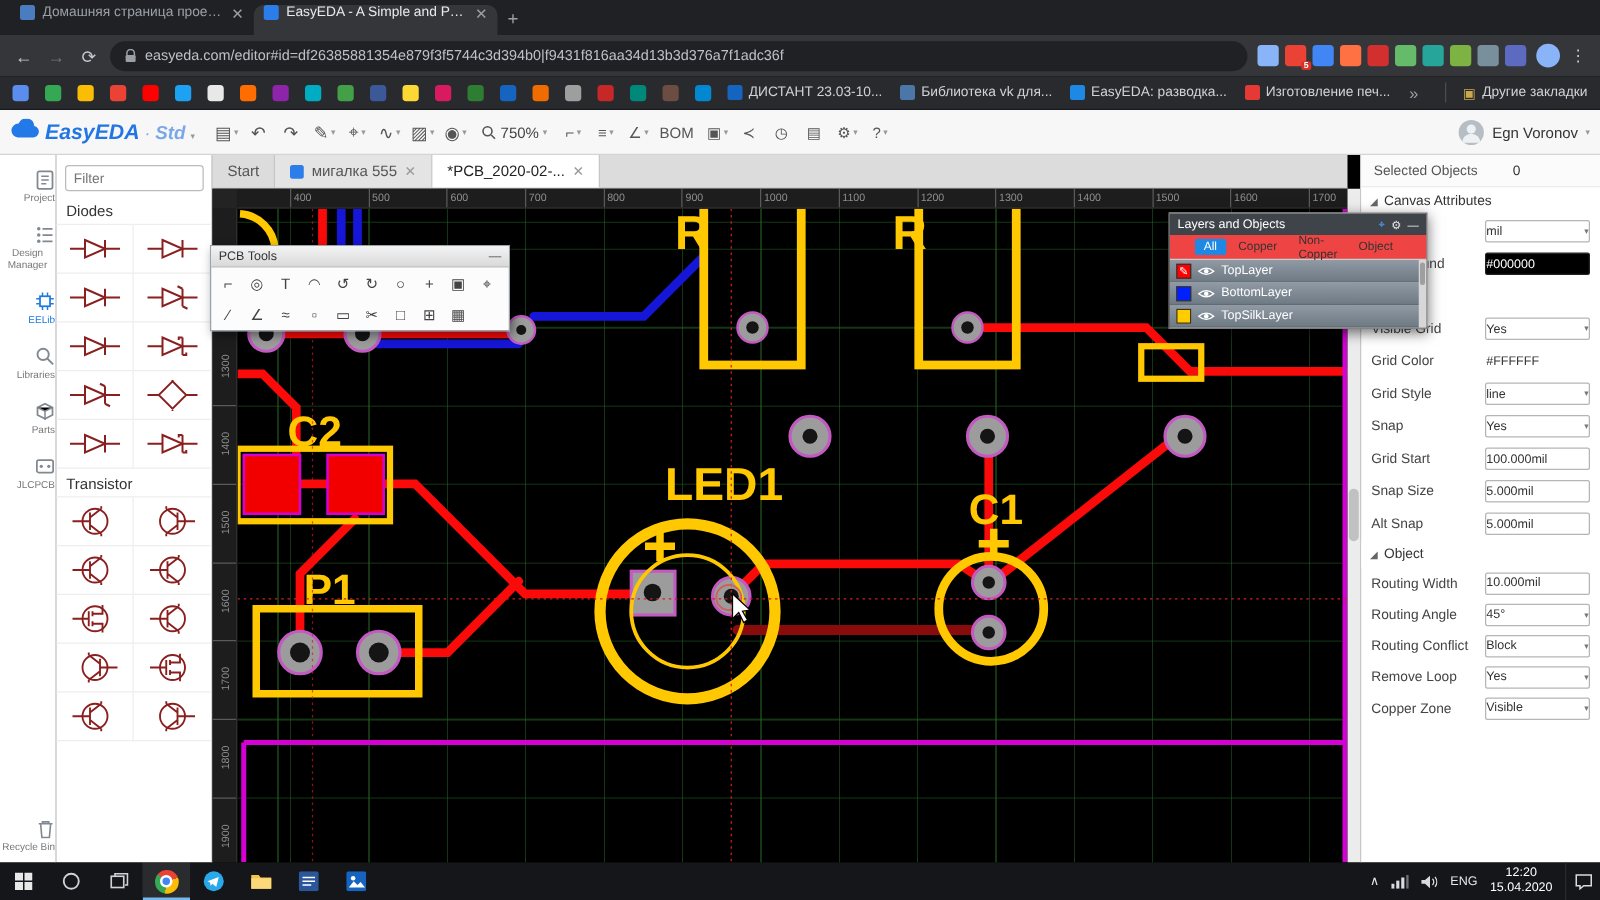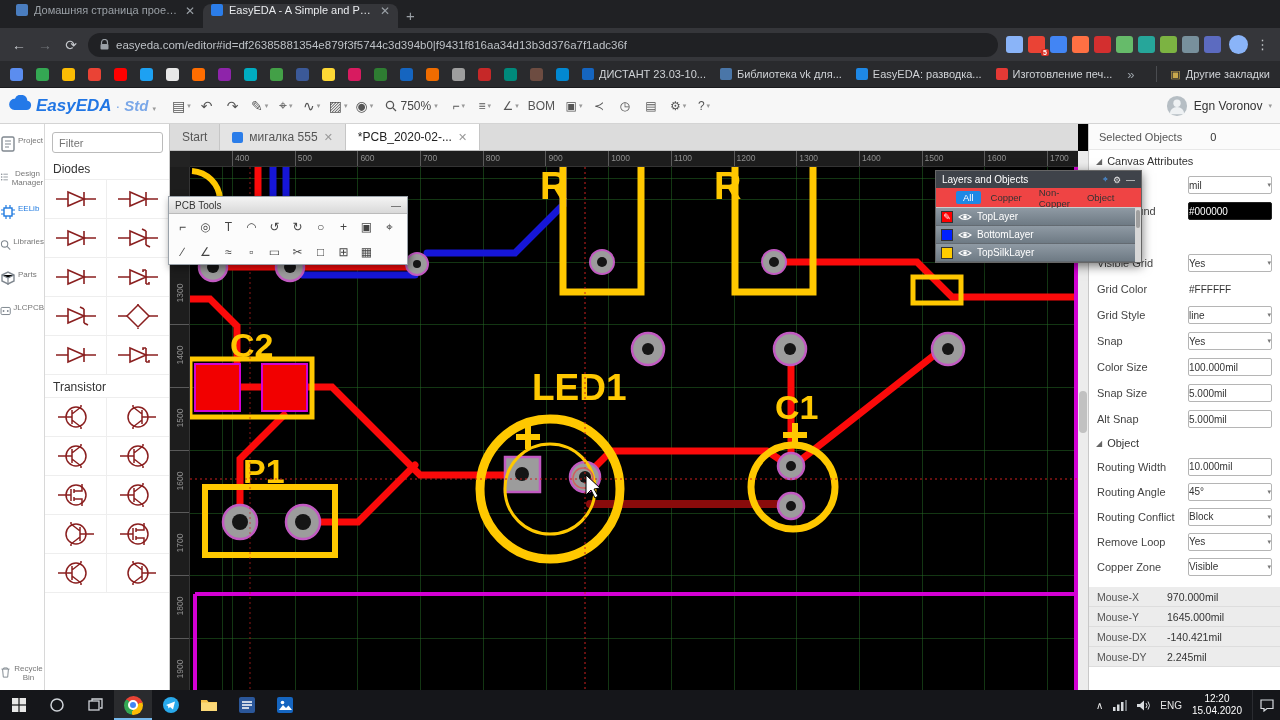--- a/index.html
+++ b/index.html
@@ -38,21 +38,21 @@
   .brand .bname{font-size:17px;font-weight:bold;color:#2176e4;font-style:italic}
   .brand .bdot{color:#7aa7e8;font-size:14px}
   .brand .bed{font-size:15px;color:#7aa7e8;font-weight:bold;font-style:italic}
   .etool{min-width:24px;height:26px;display:flex;align-items:center;justify-content:center;gap:2px;border-radius:3px;color:#555;font-size:14px;padding:0 3px}
   .etool .ecaret{font-size:7px;color:#999}
   .ezoom{display:flex;align-items:center;gap:3px;color:#444;font-size:12px;padding:0 6px;height:26px}
   .euser{margin-left:auto;display:flex;align-items:center;gap:6px;color:#333;font-size:12px}
 
   
   .rail{position:absolute;left:0;top:124px;width:45px;height:566px;background:#fff;border-right:1px solid #d8d8d8;display:flex;flex-direction:column;align-items:center;gap:17px;padding-top:12px}
-  .ritem{display:flex;flex-direction:row;align-items:flex-start;gap:2px;width:44px}
+  .ritem{display:flex;flex-direction:column;align-items:flex-end;gap:2px;width:44px}
   .ritem span{font-size:8px;color:#777;text-align:center;line-height:9px}
   .ritem.sel span{color:#1f7ae0}
   .ritem svg{display:block}
   .ritem.bin{margin-top:auto;margin-bottom:8px}
 
   
   .left-panel{position:absolute;left:45px;top:124px;width:125px;height:566px;background:#fff;border-right:1px solid #c9c9c9;overflow:hidden}
   .filter{display:block;width:111px;height:21px;margin:8px 7px 4px;border:1px solid #bbb;border-radius:3px;font-size:11px;padding:0 6px;color:#555;font-family:"Liberation Sans",sans-serif}
   .sect{font-size:12px;color:#333;padding:5px 8px 3px}
   .cgrid{display:grid;grid-template-columns:1fr 1fr;border-top:1px solid #eee}
@@ -914,21 +914,21 @@
 
         <div class="arow">
           <span class="albl">Snap</span>
           <span class="actl" data-kind="select">
             <span>Yes</span>
             <span class="acaret">▾</span>
           </span>
         </div>
 
         <div class="arow">
-          <span class="albl">Color Size</span>
+          <span class="albl">Grid Start</span>
           <span class="actl" data-kind="input">
             <span>100.000mil</span>
           </span>
         </div>
 
         <div class="arow">
           <span class="albl">Snap Size</span>
           <span class="actl" data-kind="input">
             <span>5.000mil</span>
           </span>
@@ -977,42 +977,20 @@
             <span class="acaret">▾</span>
           </span>
         </div>
 
         <div class="arow" style="height:25px">
           <span class="albl">Copper Zone</span>
           <span class="actl" data-kind="select">
             <span>Visible</span>
             <span class="acaret">▾</span>
           </span>
-        </div>
-      </div>
-    <div class="mouse-rows">
-
-        <div class="mrow">
-          <span class="mlbl">Mouse-X</span>
-          <span class="mval">970.000mil</span>
-        </div>
-
-        <div class="mrow">
-          <span class="mlbl">Mouse-Y</span>
-          <span class="mval">1645.000mil</span>
-        </div>
-
-        <div class="mrow">
-          <span class="mlbl">Mouse-DX</span>
-          <span class="mval">-140.421mil</span>
-        </div>
-
-        <div class="mrow">
-          <span class="mlbl">Mouse-DY</span>
-          <span class="mval">2.245mil</span>
         </div>
       </div>
   </div>
 
   <div class="taskbar">
     <div class="tb-ico">
       <svg width="14" height="14" viewBox="0 0 14 14">
           <rect x="0" y="0" width="6.4" height="6.4" fill="#e8e8e8"></rect>
           <rect x="7.6" y="0" width="6.4" height="6.4" fill="#e8e8e8"></rect>
           <rect x="0" y="7.6" width="6.4" height="6.4" fill="#e8e8e8"></rect>

